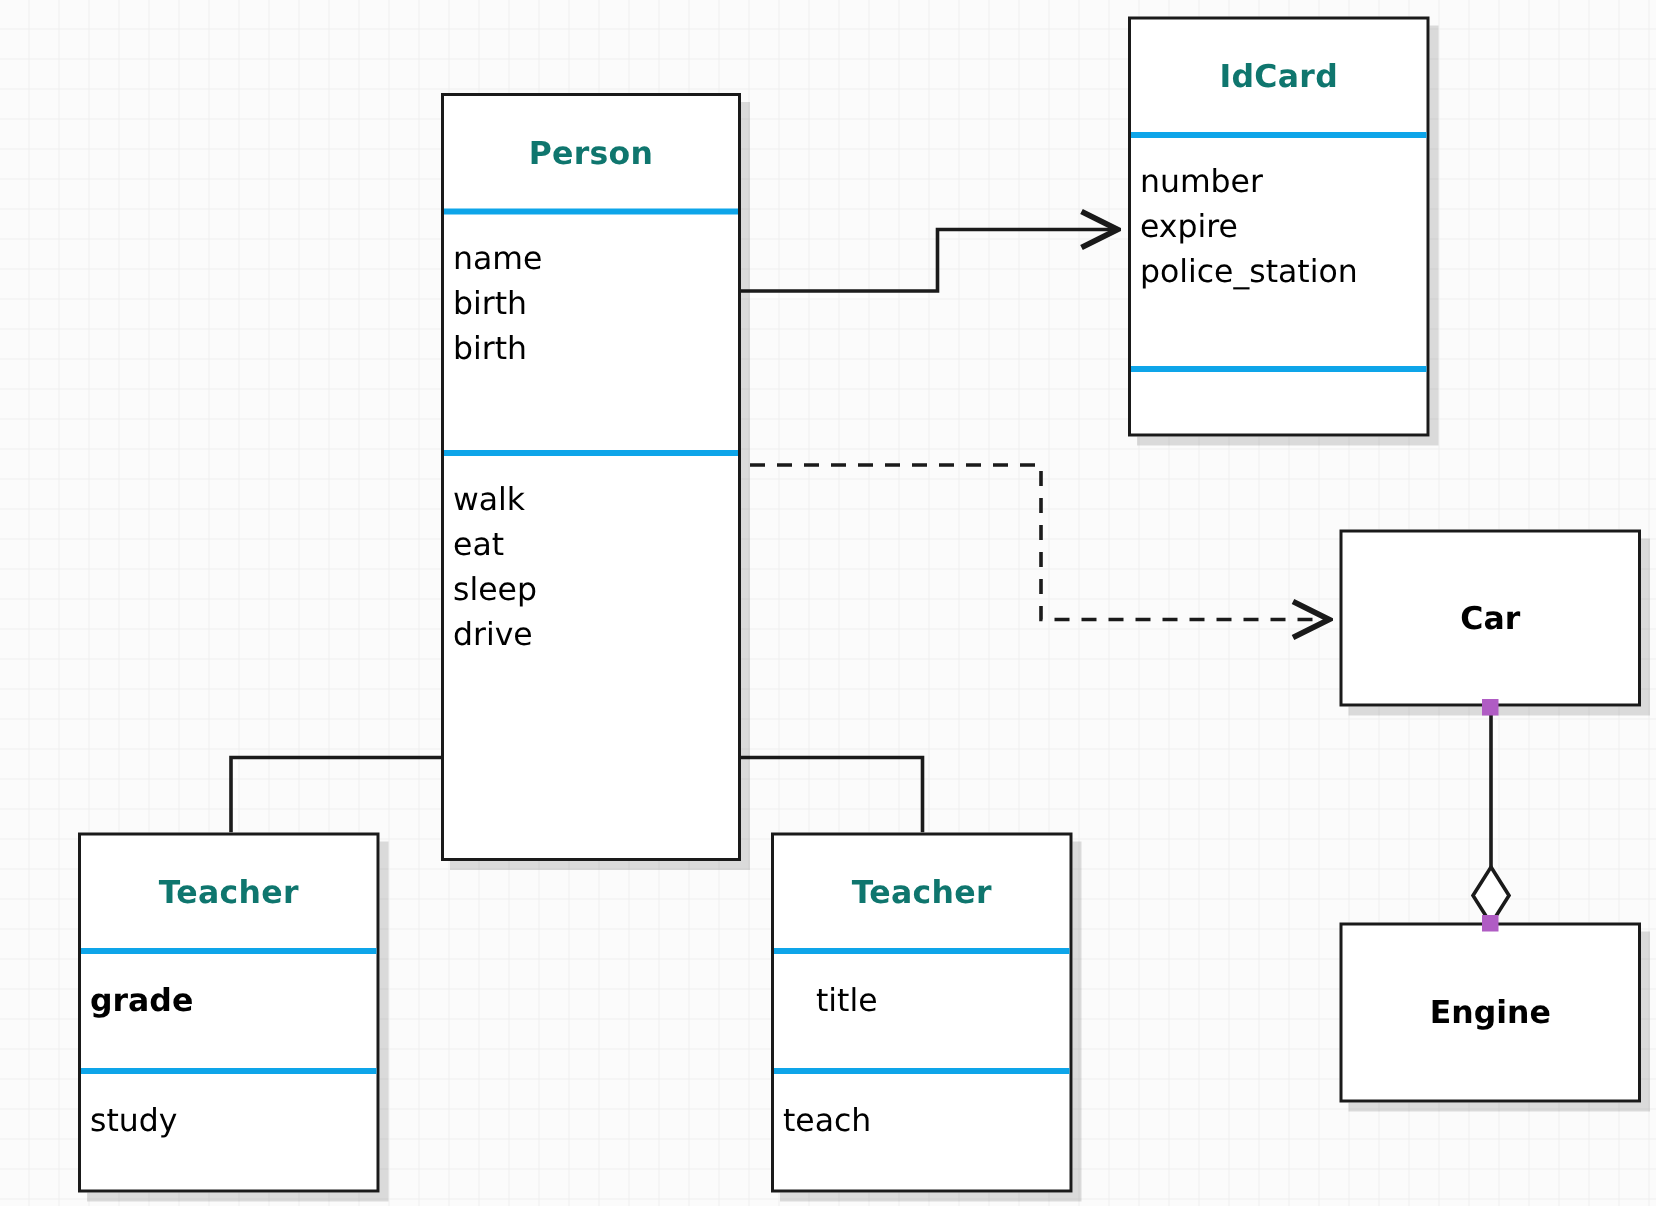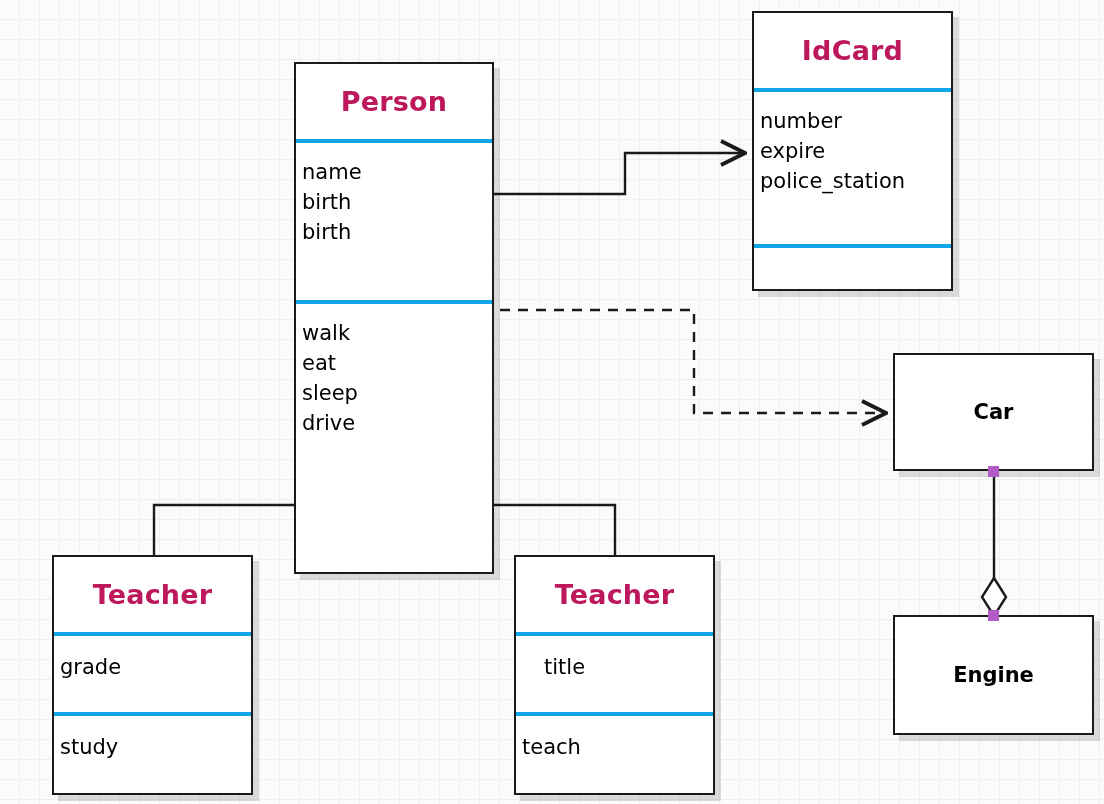--- a/index.html
+++ b/index.html
@@ -45,22 +45,22 @@
     overflow: hidden;
   }
   .compartment + .compartment {
     border-top: 4px solid #0ea5e9;
   }
   .cls-title {
     display: flex;
     align-items: center;
     justify-content: center;
     font-weight: bold;
-    font-size: 27px;
-    color: #be185d;
+    font-size: 21px;
+    color: #0f766e;
     letter-spacing: 0.2px;
   }
   .cls-body {
     padding: 14px 0 0 6px;
     font-size: 21px;
     line-height: 30px;
     color: #000000;
   }
   .cls-body.pad-small {
     padding-top: 16px;
@@ -152,21 +152,21 @@
   <div class="uml-class" style="left:893px; top:353px; width:201px; height:118px;">
     <div class="compartment cls-center-title" style="flex:1 1 auto;">Car</div>
   </div>
 
   <div class="uml-class" style="left:893px; top:615px; width:201px; height:120px;">
     <div class="compartment cls-center-title" style="flex:1 1 auto;">Engine</div>
   </div>
 
   <div class="uml-class" style="left:52px; top:555px; width:201px; height:240px;">
     <div class="compartment cls-title" style="height:75px;">Teacher</div>
-    <div class="compartment cls-body pad-small" style="height:80px;">
+    <div class="compartment cls-body pad-small" style="height:80px;font-weight:bold;">
       <div class="member">grade</div>
     </div>
     <div class="compartment cls-body pad-small" style="flex:1 1 auto;">
       <div class="member">study</div>
     </div>
   </div>
 
   <div class="uml-class" style="left:514px; top:555px; width:201px; height:240px;">
     <div class="compartment cls-title" style="height:75px;">Teacher</div>
     <div class="compartment cls-body pad-small" style="height:80px;padding-left:28px;">

